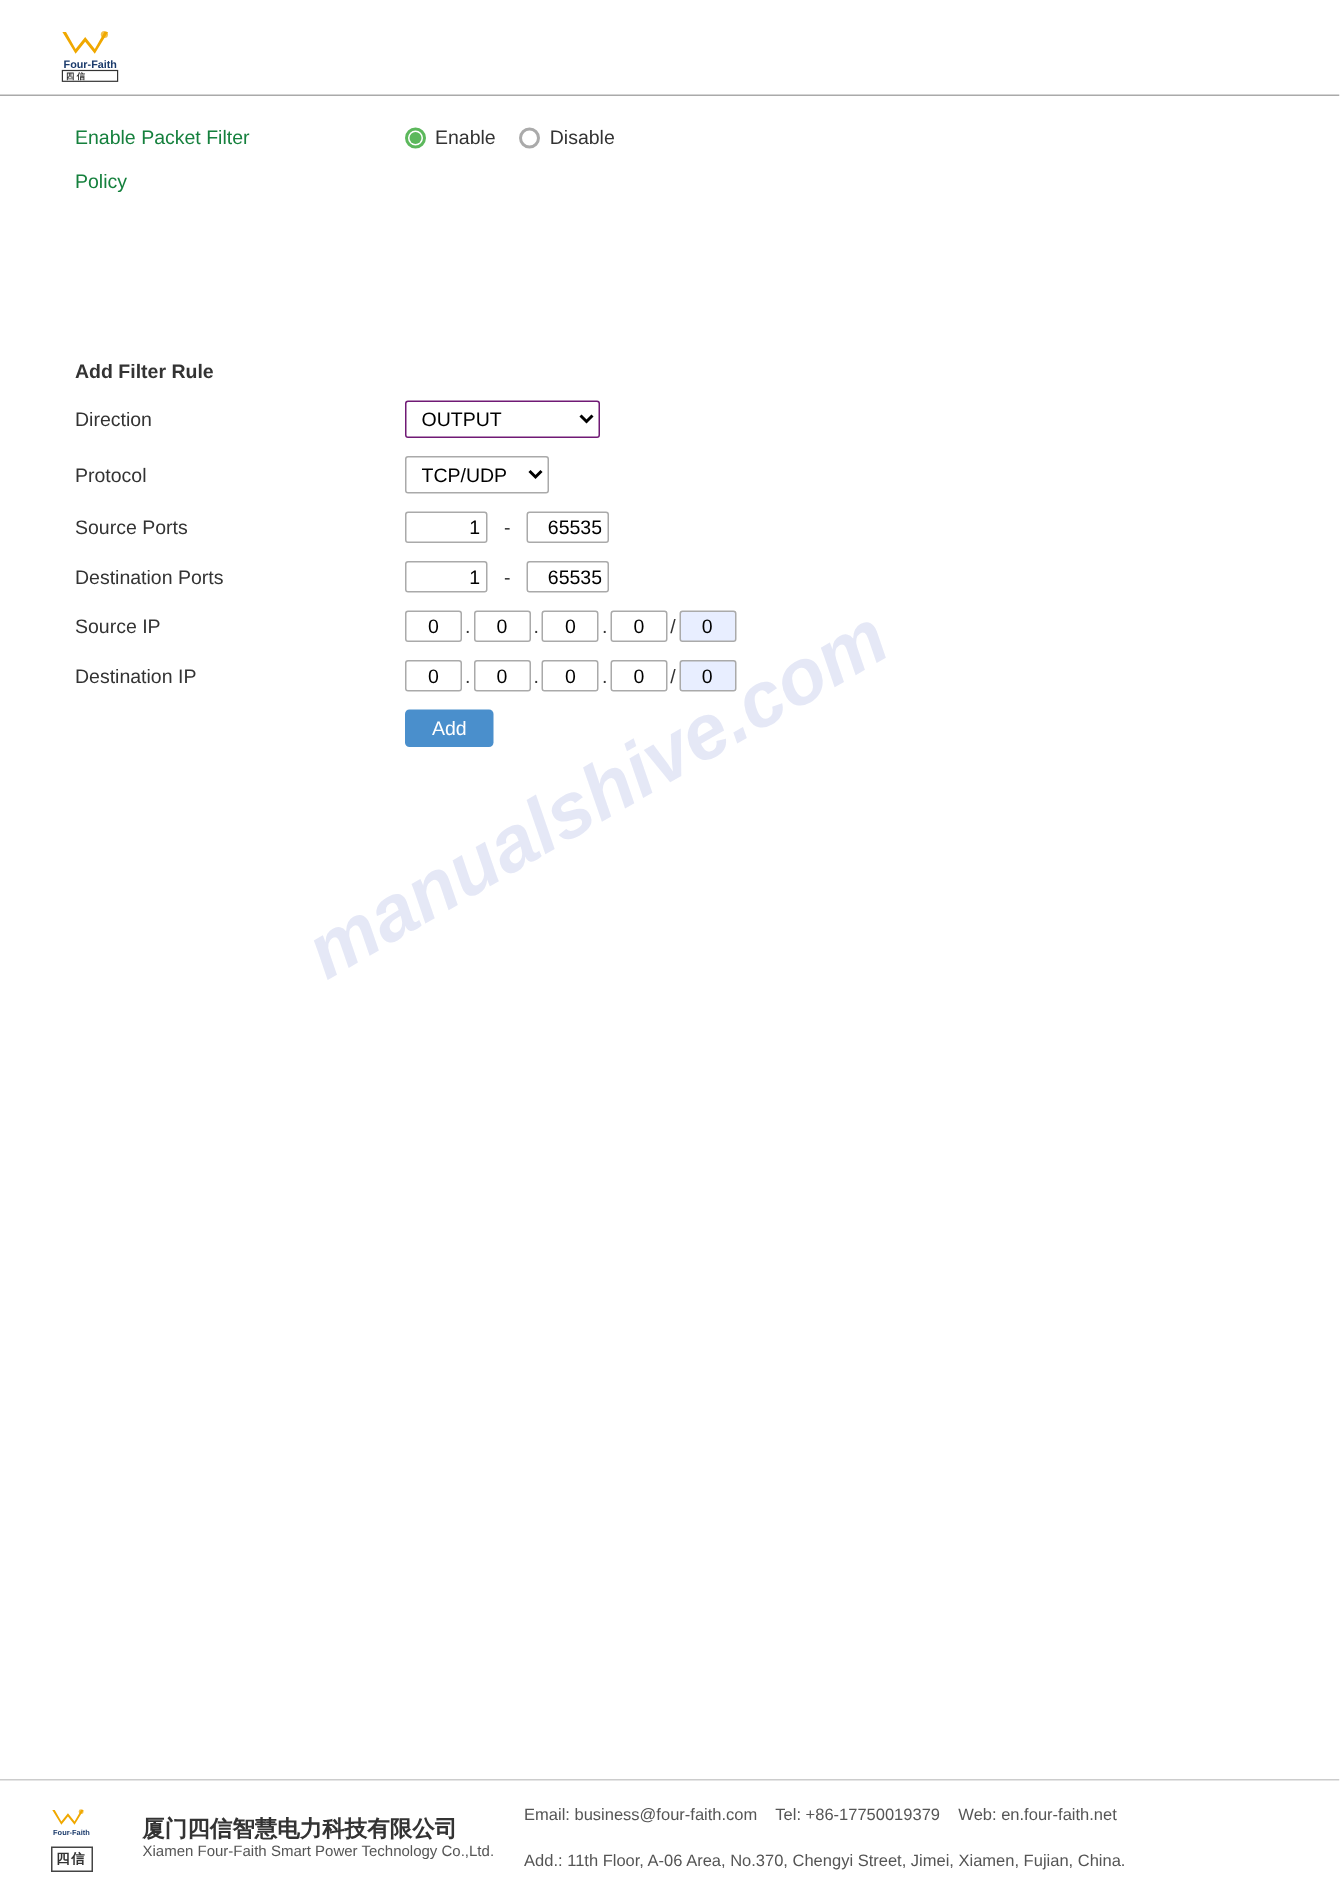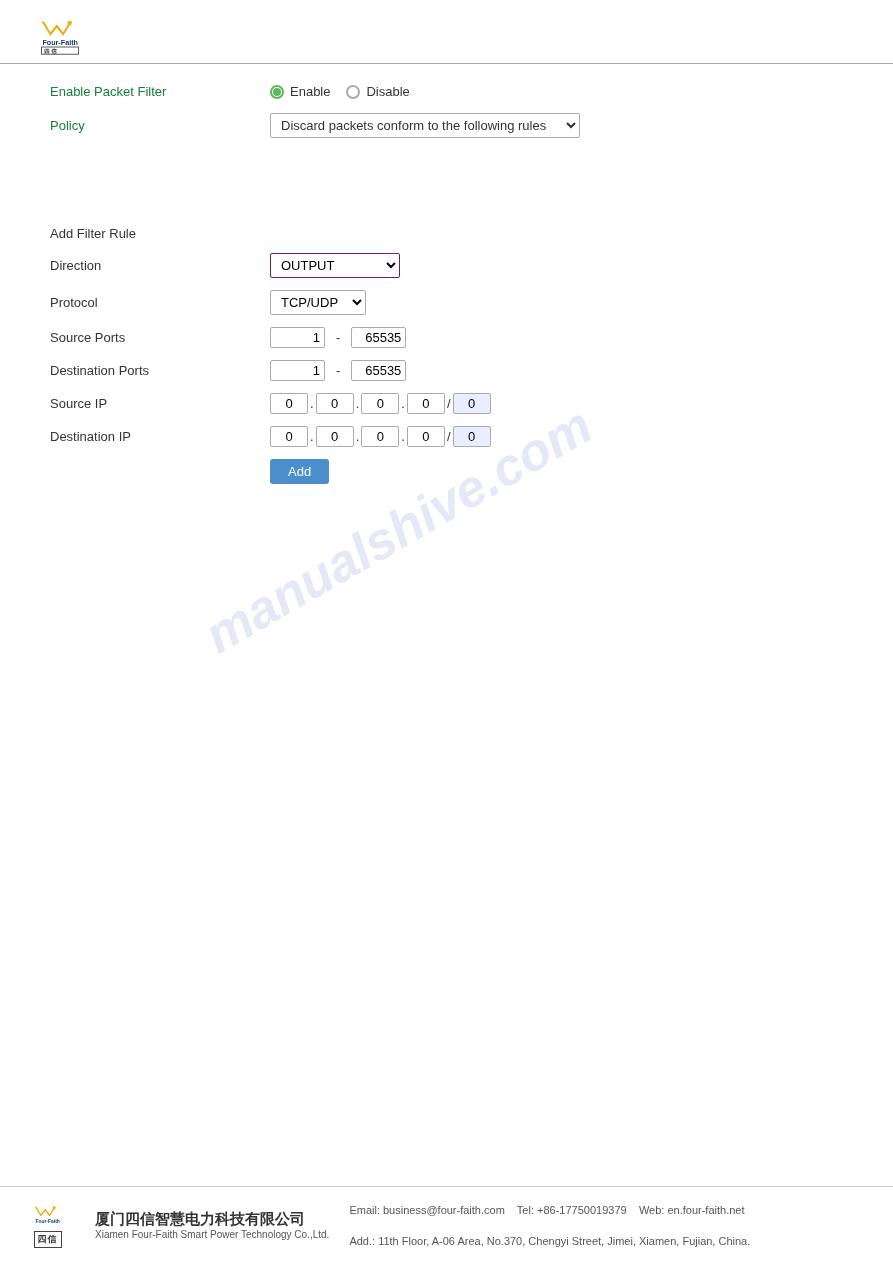--- a/index.html
+++ b/index.html
@@ -70,24 +70,24 @@
       font-size: 13px;
       border: 1px solid #aaa;
       background: #fff;
       color: #333;
       border-radius: 2px;
     }
 
     
     .section-title {
       font-size: 13px;
-      font-weight: normal;
+      font-weight: bold;
       color: #333;
       margin-bottom: 12px;
-      margin-top: 88px;
+      margin-top: 112px;
     }
 
     
     .filter-form {
       margin-top: 4px;
     }
     .filter-row {
       display: flex;
       align-items: center;
       margin-bottom: 12px;
@@ -286,26 +286,20 @@
       </label>
       <label class="radio-option">
         <span style="display:inline-block;width:14px;height:14px;border-radius:50%;border:2px solid #aaa;background:#fff;position:relative;vertical-align:middle;margin-right:2px;"></span>
         <span>Disable</span>
       </label>
     </div>
   </div>
 
   <div class="form-row">
     <div class="form-label">Policy</div>
-    <div class="form-control">
-      <select class="policy-select">
-        <option selected="">Discard packets conform to the following rules</option>
-        <option>Accept packets conform to the following rules</option>
-      </select>
-    </div>
   </div>
 
   <div class="section-title">Add Filter Rule</div>
 
   <div class="filter-form">
 
     <div class="filter-row">
       <div class="filter-label">Direction</div>
       <select class="direction-select">
         <option selected="">OUTPUT</option>

